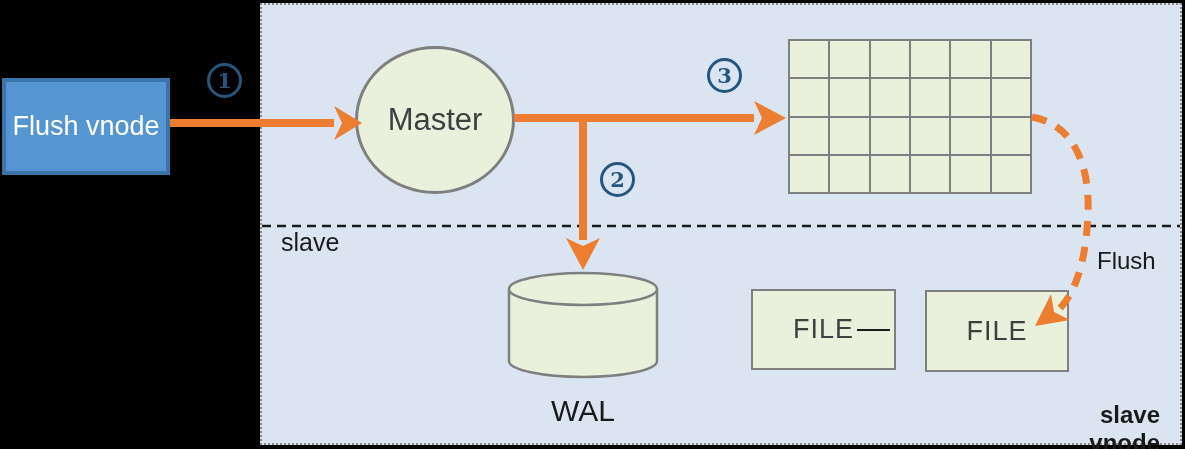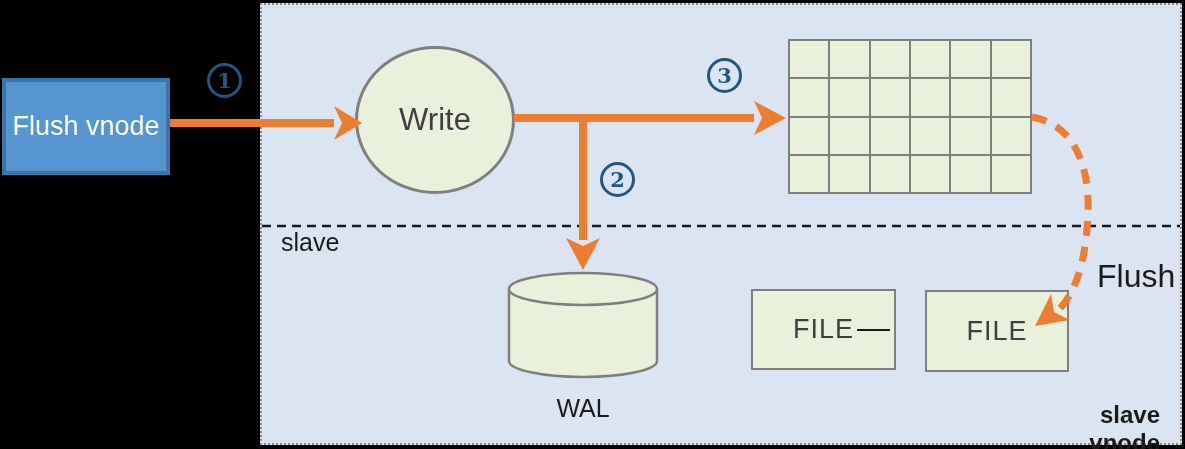--- a/index.html
+++ b/index.html
@@ -75,22 +75,22 @@
     font-size:21px;font-weight:700;
     display:flex;align-items:center;justify-content:center;
     z-index:4;
   }
   .step-1{left:207px;top:63px;}
   .step-2{left:600px;top:162px;}
   .step-3{left:707px;top:58px;}
   .label{position:absolute;color:var(--black-text);z-index:4;}
   .memory-label{left:281px;top:196px;font-size:25px;}
   .disk-label{left:281px;top:228px;font-size:25px;}
-  .wal-label{left:533px;top:394px;width:100px;text-align:center;font-size:25px;}
-  .flush-label{left:1097px;top:258px;font-size:32px;}
+  .wal-label{left:533px;top:394px;width:100px;text-align:center;font-size:30px;}
+  .flush-label{left:1097px;top:247px;font-size:24px;}
   .slave-label{left:1028px;top:401px;width:132px;text-align:right;font-size:24px;font-weight:bold;}
   .overlay{
     position:absolute;left:0;top:0;width:1185px;height:449px;
     z-index:5;pointer-events:none;
   }
   .orange-line{stroke:var(--arrow-orange);stroke-width:8;fill:none;}
   .orange-fill{fill:var(--arrow-orange);stroke:none;}
   .flush-curve{stroke:var(--arrow-orange);stroke-width:7;fill:none;stroke-dasharray:15 11;}
   .divider{stroke:var(--black-text);stroke-width:2.5;stroke-dasharray:9 6;fill:none;}
   .connector{stroke:var(--black-text);stroke-width:2;fill:none;}
@@ -101,21 +101,21 @@
 
 <div class="canvas">
 
   <div class="panel"></div>
 
   <div class="master-box">
     <span>Flush vnode</span>
   </div>
 
   <div class="write-ellipse">
-    <span>Write</span>
+    <span>Master</span>
   </div>
 
   <div class="memtable-grid">
       <div class="memtable-cell"></div>
       <div class="memtable-cell"></div>
       <div class="memtable-cell"></div>
       <div class="memtable-cell"></div>
       <div class="memtable-cell"></div>
       <div class="memtable-cell"></div>
       <div class="memtable-cell"></div>

